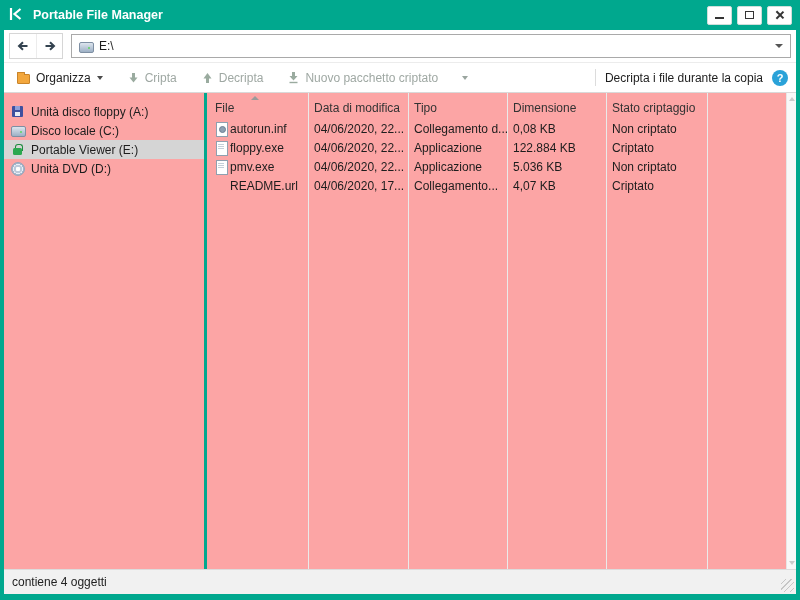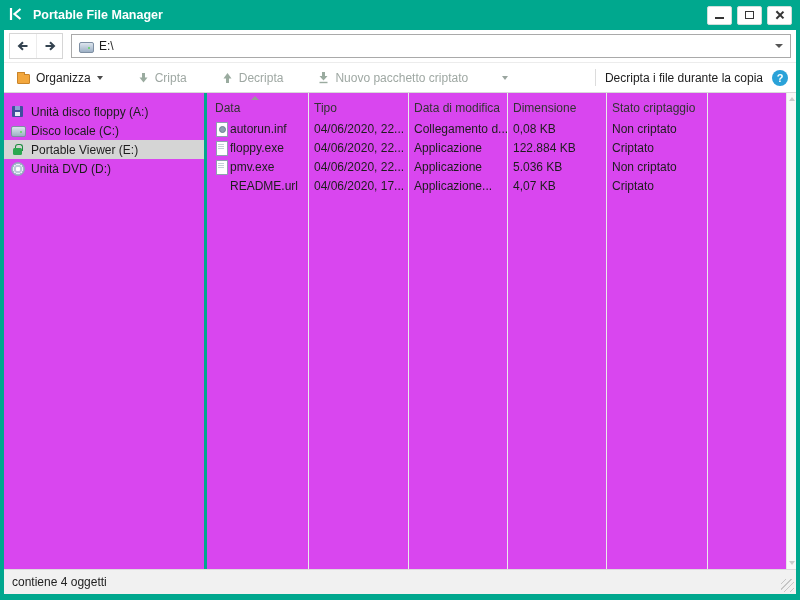--- a/index.html
+++ b/index.html
@@ -29,36 +29,36 @@
             border-bottom:1px solid #ececec; }
   .nav-btns { display:flex; border:1px solid #d6d6d6; }
   .nav-btn { width:26px; height:24px; background:#fff; border:none; display:flex; align-items:center; justify-content:center; padding:0; cursor:pointer; }
   .nav-btn + .nav-btn { border-left:1px solid #ececec; }
   .address { flex:1; height:24px; border:1px solid #a9a9a9; background:#fff; display:flex; align-items:center;
              gap:7px; padding:0 7px; cursor:text; }
   .caret-down { width:0; height:0; border-left:4px solid transparent; border-right:4px solid transparent; border-top:4.5px solid #555; }
 
   
   .toolbar { flex:0 0 30px; background:#fff; border-bottom:1px solid #d9d9d9; display:flex; align-items:center;
-             gap:25px; padding:0 8px; }
+             gap:15px; padding:0 8px; }
   .tb-btn { display:flex; align-items:center; gap:6px; background:none; border:none; font:inherit; color:#222;
             padding:3px 5px; cursor:pointer; }
   .tb-btn.disabled { color:#9fa8a3; }
   .tb-caret { width:0; height:0; border-left:3.5px solid transparent; border-right:3.5px solid transparent; border-top:4px solid #4a4a4a; }
   .tb-caret.dim { border-top-color:#9aa59f; }
   .sep-v { width:1px; height:17px; background:#dcdcdc; }
   .right-group { margin-left:auto; display:flex; align-items:center; gap:9px; }
   .help-circle { width:16px; height:16px; border-radius:50%; background:#2aa2d8; color:#fff; font-size:11px;
                  font-weight:bold; display:flex; align-items:center; justify-content:center; cursor:pointer; }
   .folder-icon { width:13px; height:10px; background:#f3a73d; border:1px solid #c9842a; border-radius:1px; position:relative; margin-top:3px; }
   .folder-icon::before { content:""; position:absolute; top:-3px; left:-1px; width:6px; height:2px; background:#f3a73d;
                          border:1px solid #c9842a; border-bottom:none; border-radius:1px 1px 0 0; }
 
   
-  .main { flex:1; min-height:0; display:flex; background:#d946ef; }
+  .main { flex:1; min-height:0; display:flex; background:#fca5a5; }
   .sidebar { flex:0 0 200px; padding-top:9px; }
   .side-item { height:19px; display:flex; align-items:center; gap:7px; padding-left:7px; cursor:pointer; }
   .side-item.selected { background:#d5d5d5; }
   .splitter { flex:0 0 3px; background:#00a88e; cursor:col-resize; }
   .file-area { flex:1; min-width:0; position:relative; }
   .col-line { position:absolute; top:0; bottom:0; width:1px; background:#eaeaea; }
   .vscroll { position:absolute; right:0; top:0; bottom:0; width:10px; background:#f8f8f8; border-left:1px solid #e6e6e6; cursor:pointer; }
   .vscroll .up, .vscroll .dn { position:absolute; left:1.5px; width:0; height:0;
         border-left:3px solid transparent; border-right:3px solid transparent; }
   .vscroll .up { top:4px; border-bottom:4px solid #cbcbcb; }
@@ -216,23 +216,23 @@
 
     <div class="file-area">
       <div class="col-line" style="left:101px"></div>
       <div class="col-line" style="left:201px"></div>
       <div class="col-line" style="left:300px"></div>
       <div class="col-line" style="left:399px"></div>
       <div class="col-line" style="left:500px"></div>
 
       <div class="grid hdr">
         <span class="sort-caret"></span>
-        <div class="cell">Data</div>
+        <div class="cell">File</div>
+        <div class="cell">Data di modifica</div>
         <div class="cell">Tipo</div>
-        <div class="cell">Data di modifica</div>
         <div class="cell">Dimensione</div>
         <div class="cell">Stato criptaggio</div>
       </div>
 
       <div>
 
           <div class="grid row">
             <div class="cell name-cell">
               <span class="icon-slot i-inf-file-icon"></span>
               <span>autorun.inf</span>
@@ -264,21 +264,21 @@
             <div class="cell">5.036 KB</div>
             <div class="cell">Non criptato</div>
           </div>
 
           <div class="grid row">
             <div class="cell name-cell">
               <span class="icon-slot i-none"></span>
               <span>README.url</span>
             </div>
             <div class="cell">04/06/2020, 17...</div>
-            <div class="cell">Applicazione...</div>
+            <div class="cell">Collegamento...</div>
             <div class="cell">4,07 KB</div>
             <div class="cell">Criptato</div>
           </div>
 
       </div>
 
       <div class="vscroll">
         <span class="up"></span>
         <span class="dn"></span>
       </div>

